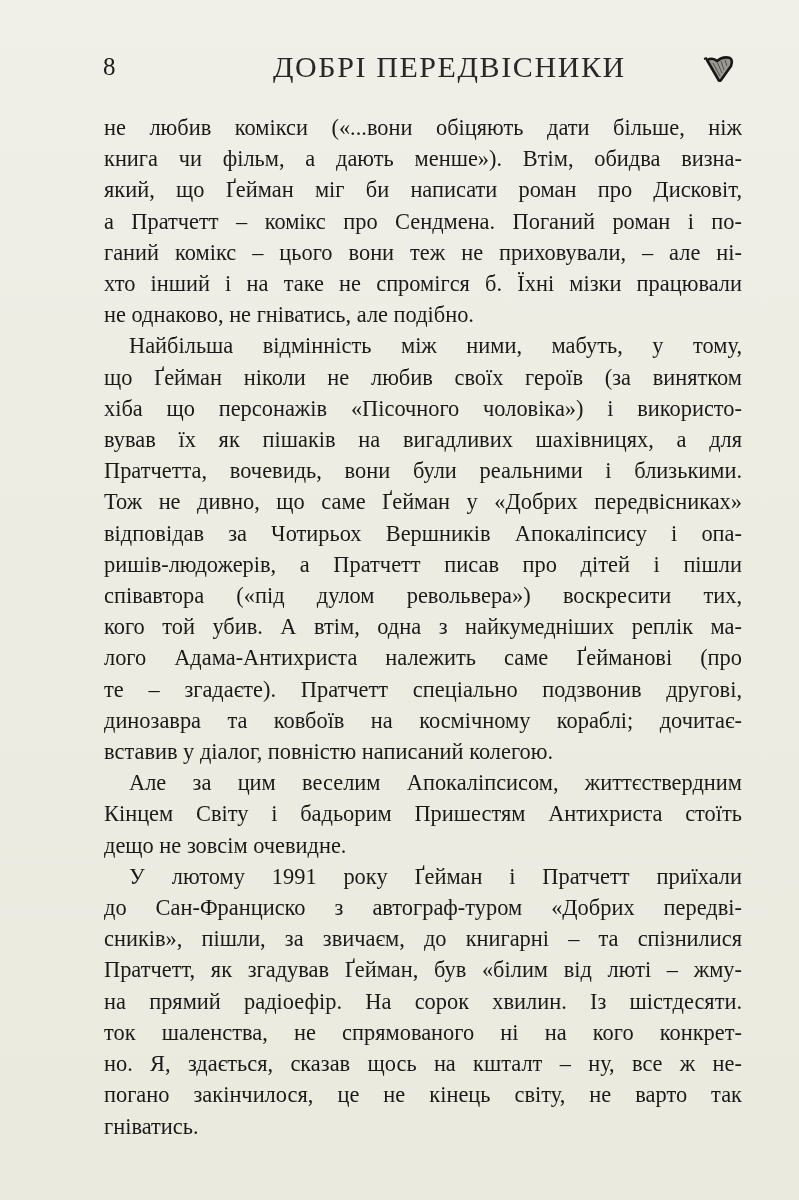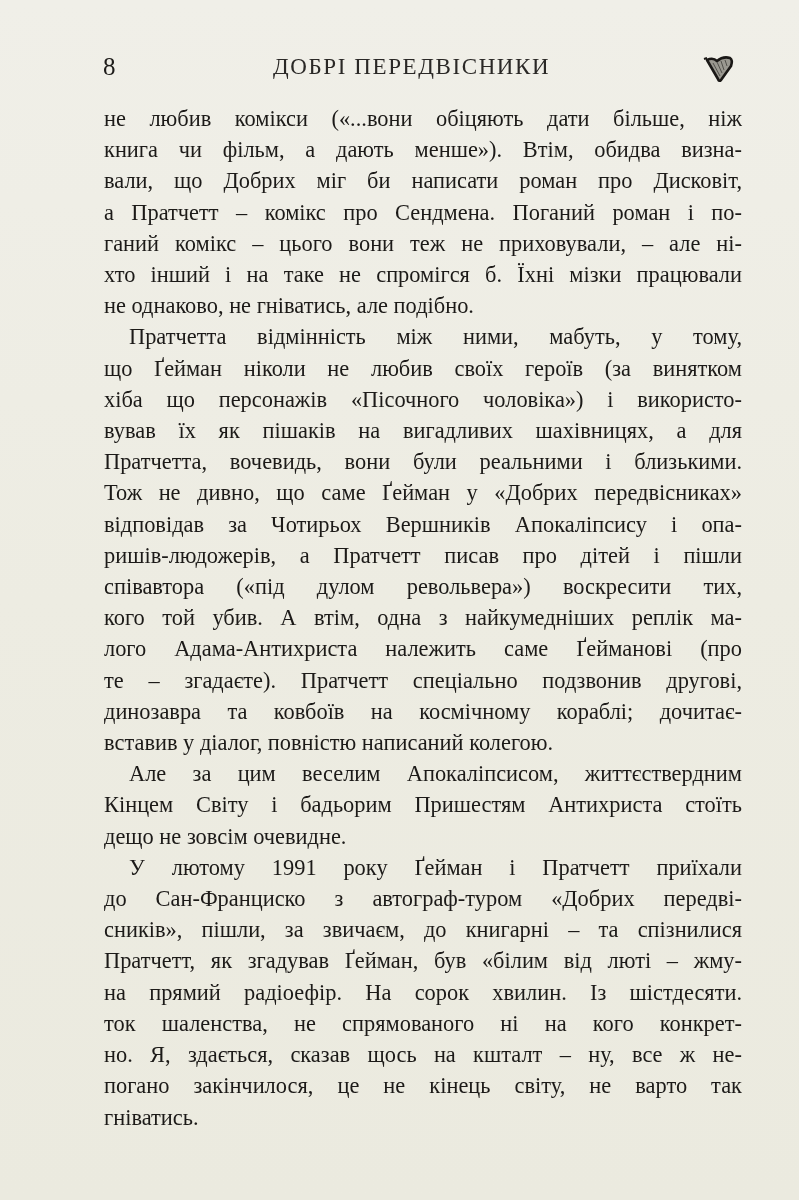--- a/index.html
+++ b/index.html
@@ -33,36 +33,36 @@
       left: 0;
       top: 0;
       font-size: 25px;
       line-height: 30px;
       color: #1e1c1a;
     }
     .head-title {
       position: absolute;
       left: 170px;
       top: 0;
-      font-size: 23px;
+      font-size: 30px;
       letter-spacing: 1.6px;
       line-height: 30px;
       color: #2a2826;
     }
     .head-ornament {
       position: absolute;
       left: 600px;
       top: 2px;
       width: 34px;
       height: 30px;
     }
     .body-text {
       position: absolute;
       left: 104px;
-      top: 103px;
+      top: 112px;
       width: 638px;
       font-size: 22.4px;
       line-height: 31.2px;
       text-align: justify;
       hyphens: none;
     }
     .para {
       margin: 0;
       text-align: justify;
     }
@@ -91,29 +91,29 @@
         <path d="M1 5 L4 4" stroke="#1a1816" stroke-width="2"></path>
       </svg>
     </span>
   </div>
 
   <div class="body-text">
 
     <p class="para">
       <span class="line">не любив комікси («...вони обіцяють дати більше, ніж</span>
       <span class="line">книга чи фільм, а дають менше»). Втім, обидва визна-</span>
-      <span class="line">вали, що Добрих міг би написати роман про Дисковіт,</span>
+      <span class="line">який, що Ґейман міг би написати роман про Дисковіт,</span>
       <span class="line">а Пратчетт – комікс про Сендмена. Поганий роман і по-</span>
       <span class="line">ганий комікс – цього вони теж не приховували, – але ні-</span>
       <span class="line">хто інший і на таке не спромігся б. Їхні мізки працювали</span>
       <span class="line last">не однаково, не гніватись, але подібно.</span>
     </p>
 
     <p class="para">
-      <span class="line" style="padding-left:25px">Пратчетта відмінність між ними, мабуть, у тому,</span>
+      <span class="line" style="padding-left:25px">Найбільша відмінність між ними, мабуть, у тому,</span>
       <span class="line">що Ґейман ніколи не любив своїх героїв (за винятком</span>
       <span class="line">хіба що персонажів «Пісочного чоловіка») і використо-</span>
       <span class="line">вував їх як пішаків на вигадливих шахівницях, а для</span>
       <span class="line">Пратчетта, вочевидь, вони були реальними і близькими.</span>
       <span class="line">Тож не дивно, що саме Ґейман у «Добрих передвісниках»</span>
       <span class="line">відповідав за Чотирьох Вершників Апокаліпсису і опа-</span>
       <span class="line">ришів-людожерів, а Пратчетт писав про дітей і пішли</span>
       <span class="line">співавтора («під дулом револьвера») воскресити тих,</span>
       <span class="line">кого той убив. А втім, одна з найкумедніших реплік ма-</span>
       <span class="line">лого Адама-Антихриста належить саме Ґейманові (про</span>

